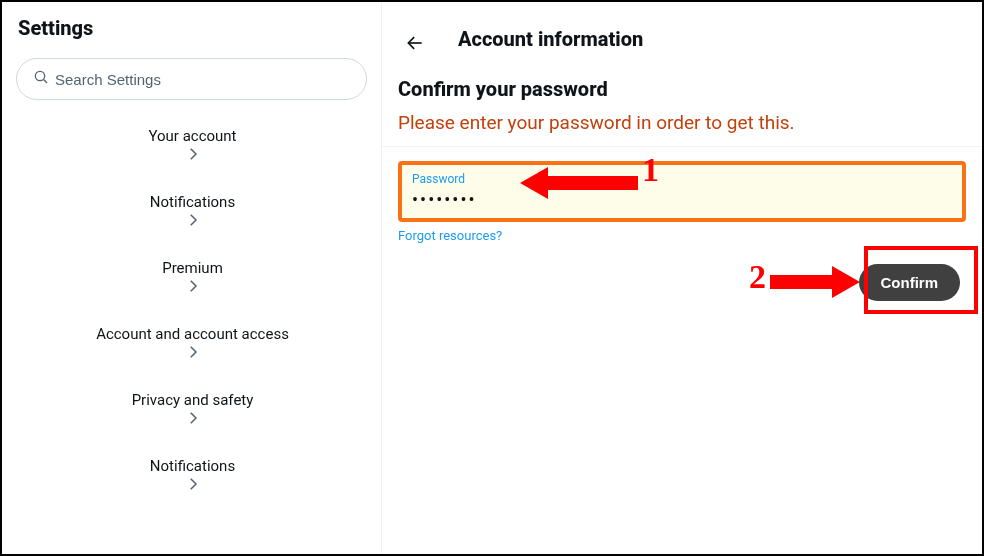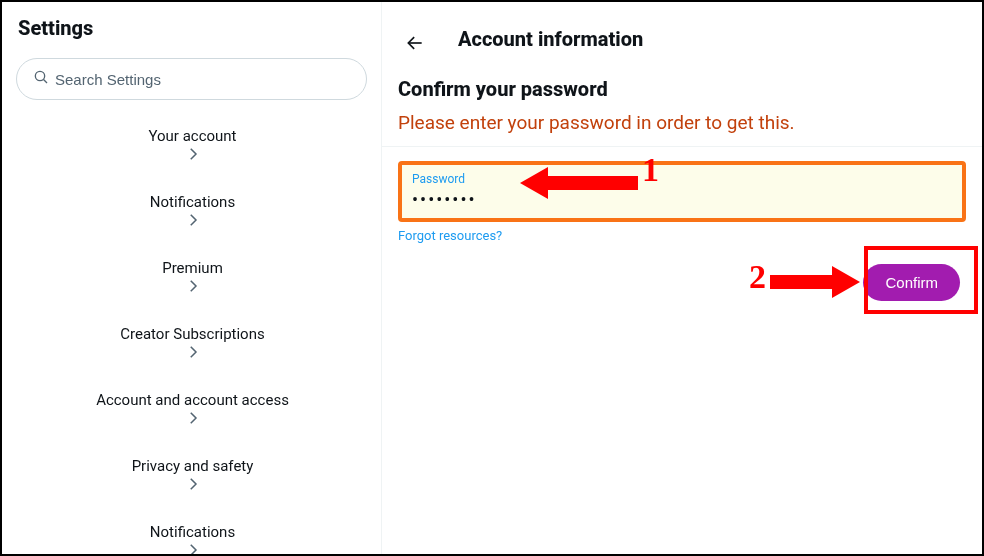--- a/index.html
+++ b/index.html
@@ -131,25 +131,25 @@
       color: #1d9bf0;
       cursor: pointer;
     }
     .action-row {
       display: flex;
       justify-content: flex-end;
       padding: 14px 22px 0 16px;
       position: relative;
     }
     .confirm-btn {
-      background: #a21caf;
+      background: #404040;
       color: #fff;
       border: none;
       border-radius: 9999px;
-      font-weight: 400;
+      font-weight: 700;
       font-size: 15px;
       padding: 10px 22px;
       cursor: pointer;
     }
     .confirm-box-annot {
       position: absolute;
       border: 4px solid #ff0000;
       pointer-events: none;
     }
     .annot-num {
@@ -200,28 +200,20 @@
       </div>
       <div class="menu-item">
         <span>Premium</span>
         <span class="chevron">
             <svg width="18" height="18" viewBox="0 0 24 24" fill="none" stroke="#536471" stroke-width="2">
               <polyline points="9 5 16 12 9 19"></polyline>
             </svg>
           </span>
       </div>
       <div class="menu-item">
-        <span>Creator Subscriptions</span>
-        <span class="chevron">
-            <svg width="18" height="18" viewBox="0 0 24 24" fill="none" stroke="#536471" stroke-width="2">
-              <polyline points="9 5 16 12 9 19"></polyline>
-            </svg>
-          </span>
-      </div>
-      <div class="menu-item">
         <span>Account and account access</span>
         <span class="chevron">
             <svg width="18" height="18" viewBox="0 0 24 24" fill="none" stroke="#536471" stroke-width="2">
               <polyline points="9 5 16 12 9 19"></polyline>
             </svg>
           </span>
       </div>
       <div class="menu-item">
         <span>Privacy and safety</span>
         <span class="chevron">

